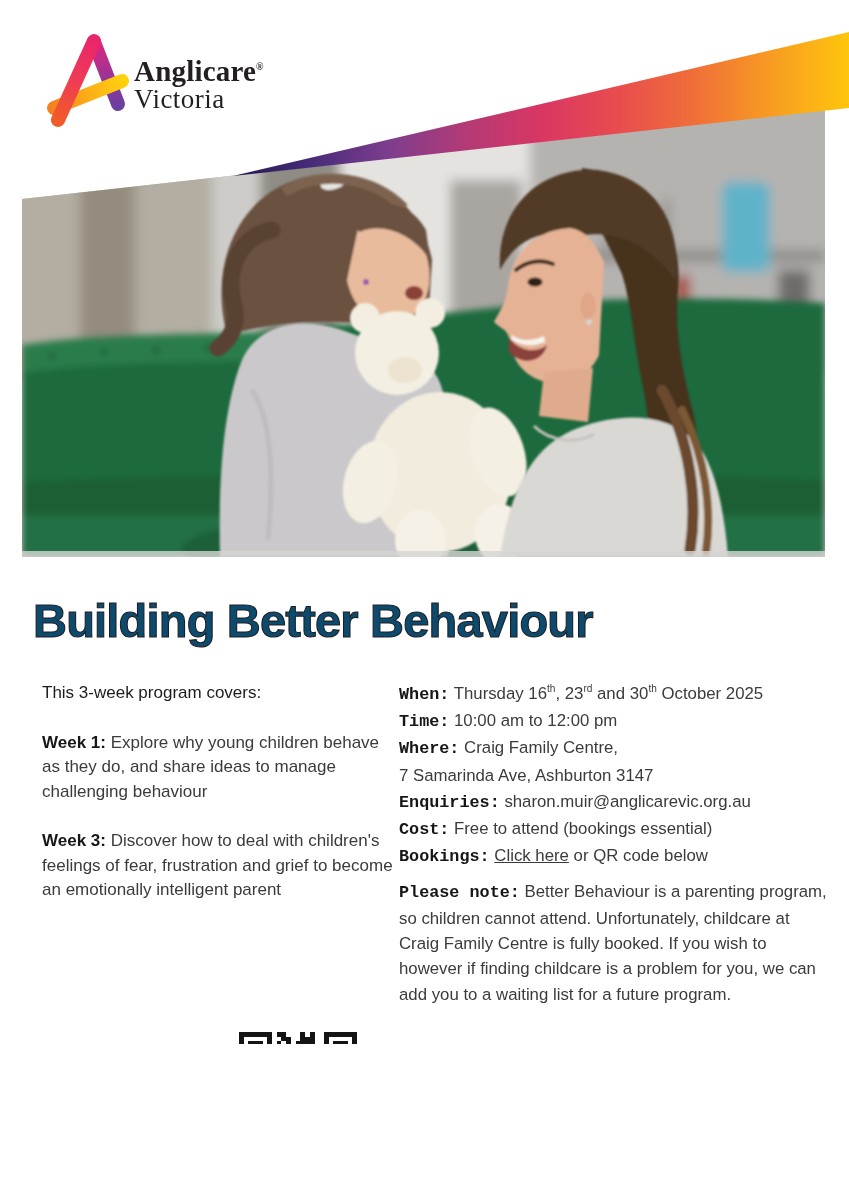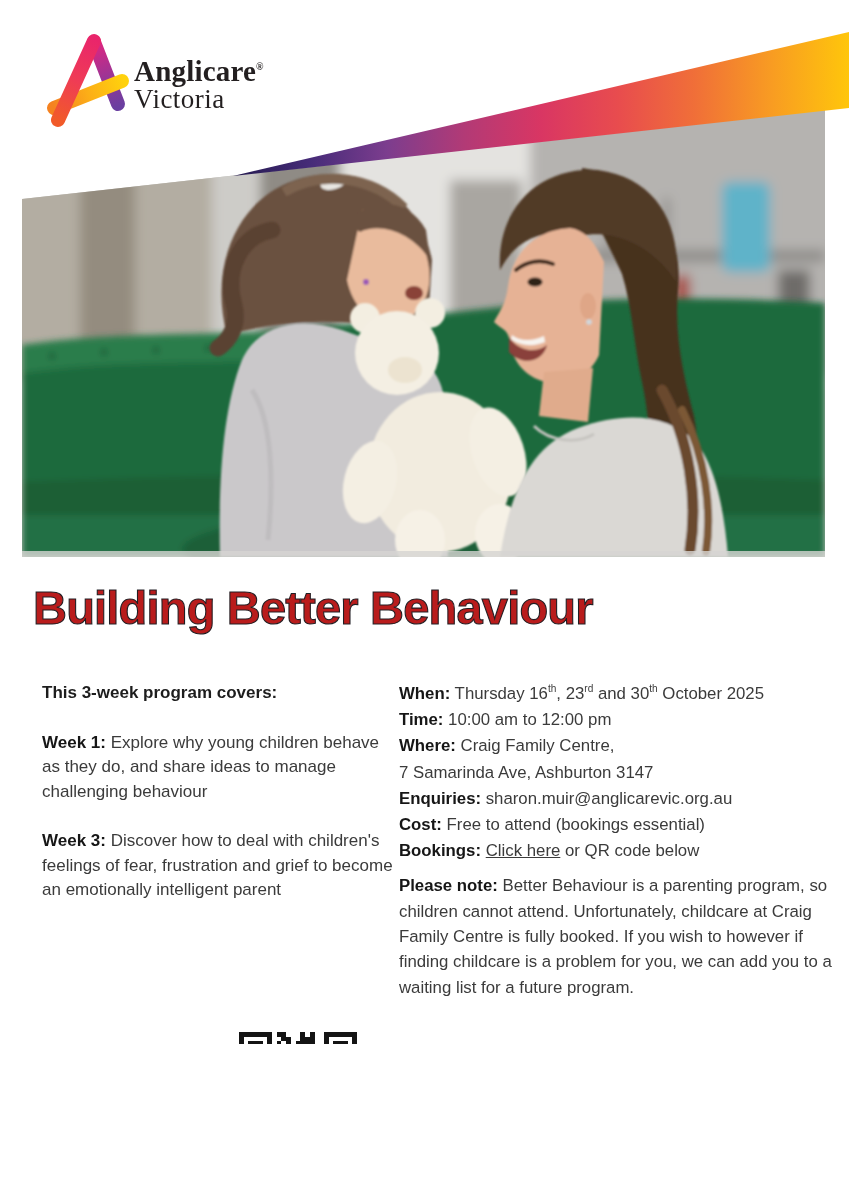--- a/index.html
+++ b/index.html
@@ -17,32 +17,32 @@
   
   .wedge{position:absolute;left:233px;top:32px;width:616px;height:144px;
          clip-path:polygon(0 100%,100% 0,100% 52.8%);}
 
   
   .photo{position:absolute;left:22px;top:110px;width:803px;height:447px;
          clip-path:polygon(0 89px,100% 0,100% 100%,0 100%);background:#c7c5c1;}
   .photo svg{display:block;width:100%;height:100%;}
 
   
-  .title{position:absolute;left:33px;top:584px;font-size:47px;font-weight:bold;
-         color:#b91c1c;letter-spacing:-.8px;-webkit-text-stroke:1.1px #201e23;line-height:1;}
+  .title{position:absolute;left:33px;top:597px;font-size:47px;font-weight:bold;
+         color:#0c4a6e;letter-spacing:-.8px;-webkit-text-stroke:1.1px #201e23;line-height:1;}
   .subtitle{position:absolute;left:33px;top:642px;font-size:19.5px;font-weight:bold;line-height:1.1;}
 
   
   .col-left{position:absolute;left:42px;top:681px;width:352px;font-size:17px;line-height:24.5px;}
-  .col-left .covers{font-weight:bold;color:#1d1d1d;margin:0 0 25px 0;}
+  .col-left .covers{font-weight:normal;color:#1d1d1d;margin:0 0 25px 0;}
   .col-left p{margin:0 0 25px 0;}
   .col-left b{color:#161616;}
 
   .col-right{position:absolute;left:399px;top:681px;width:434px;font-size:16.8px;line-height:26.2px;}
-  .col-right b{color:#161616;}
+  .col-right b{color:#161616;font-family:Liberation Mono, monospace;}
   .col-right sup{font-size:60%;vertical-align:super;line-height:0;}
   .note{margin-top:9px;line-height:25.3px;}
   .link{text-decoration:underline;cursor:pointer;}
 
   
   .qr{position:absolute;left:239px;top:1032px;width:118px;height:118px;background:#fff;}
   .qr svg{display:block;width:100%;height:100%;}
 
   
   .craig{position:absolute;left:392px;top:1076px;width:132px;height:86px;

